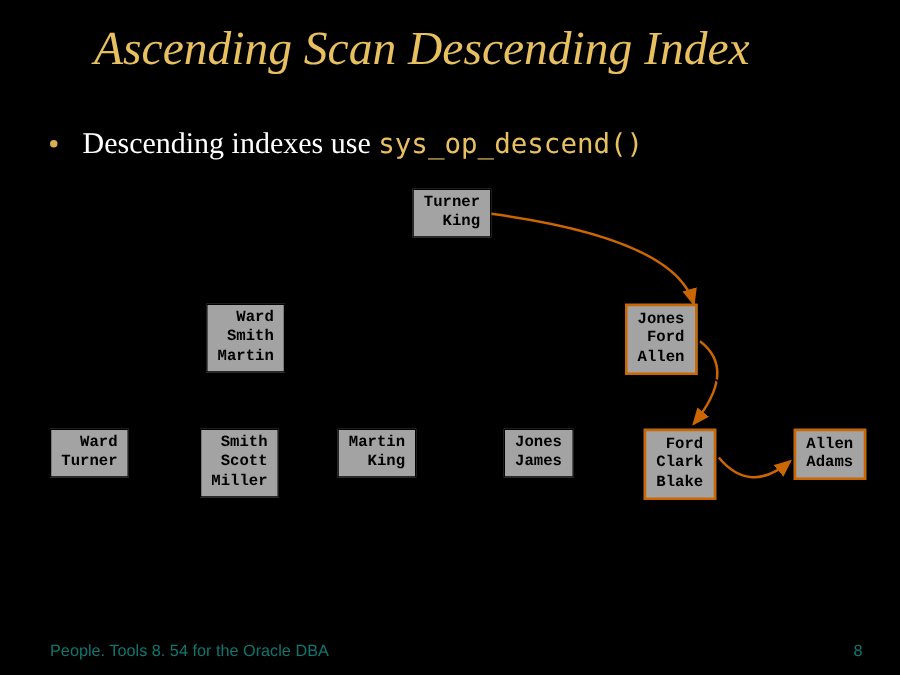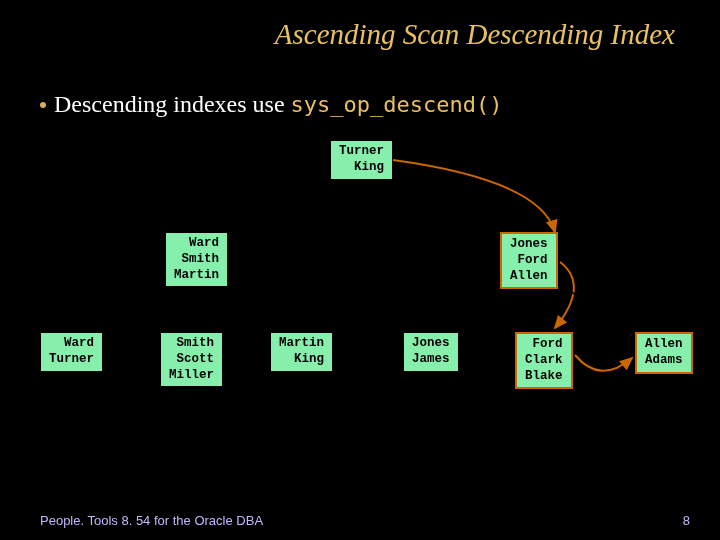--- a/index.html
+++ b/index.html
@@ -12,32 +12,32 @@
     color: #000;
     overflow: hidden;
     position: relative;
   }
   .slide {
     width: 100%;
     height: 100%;
     position: relative;
   }
   .title {
-    text-align: right;
+    text-align: center;
     padding: 18px 45px 0 0;
     color: #e8c060;
     font-style: italic;
-    font-size: 29px;
+    font-size: 38px;
     line-height: 1.15;
   }
   .bullet-row {
     padding: 40px 0 0 40px;
     display: flex;
     align-items: center;
-    gap: 8px;
+    gap: 20px;
   }
   .bullet-dot {
     width: 6px;
     height: 6px;
     background: #d8b050;
     border-radius: 50%;
     flex-shrink: 0;
   }
   .bullet-text {
     color: #fff;
@@ -50,21 +50,21 @@
     font-size: 22px;
   }
   .tree {
     position: relative;
     width: 100%;
     height: 250px;
     margin-top: 22px;
   }
   .node {
     position: absolute;
-    background: #86efac;
+    background: #a3a3a3;
     border: 1px solid #000;
     padding: 3px 8px;
     font-family: 'Courier New', monospace;
     font-weight: bold;
     font-size: 12.5px;
     text-align: right;
     line-height: 1.25;
     white-space: pre;
   }
   .node.hl {
@@ -79,21 +79,21 @@
   }
   .footer {
     position: absolute;
     bottom: 12px;
     left: 0;
     right: 0;
     display: flex;
     justify-content: space-between;
     align-items: center;
     padding: 0 30px 0 40px;
-    color: #c4b5fd;
+    color: #0f766e;
     font-family: Arial, sans-serif;
     font-size: 13px;
   }
 </style>
 </head>
 <body>
 
 <div class="slide">
   <div class="title">
     <span>Ascending Scan Descending Index</span><br>

